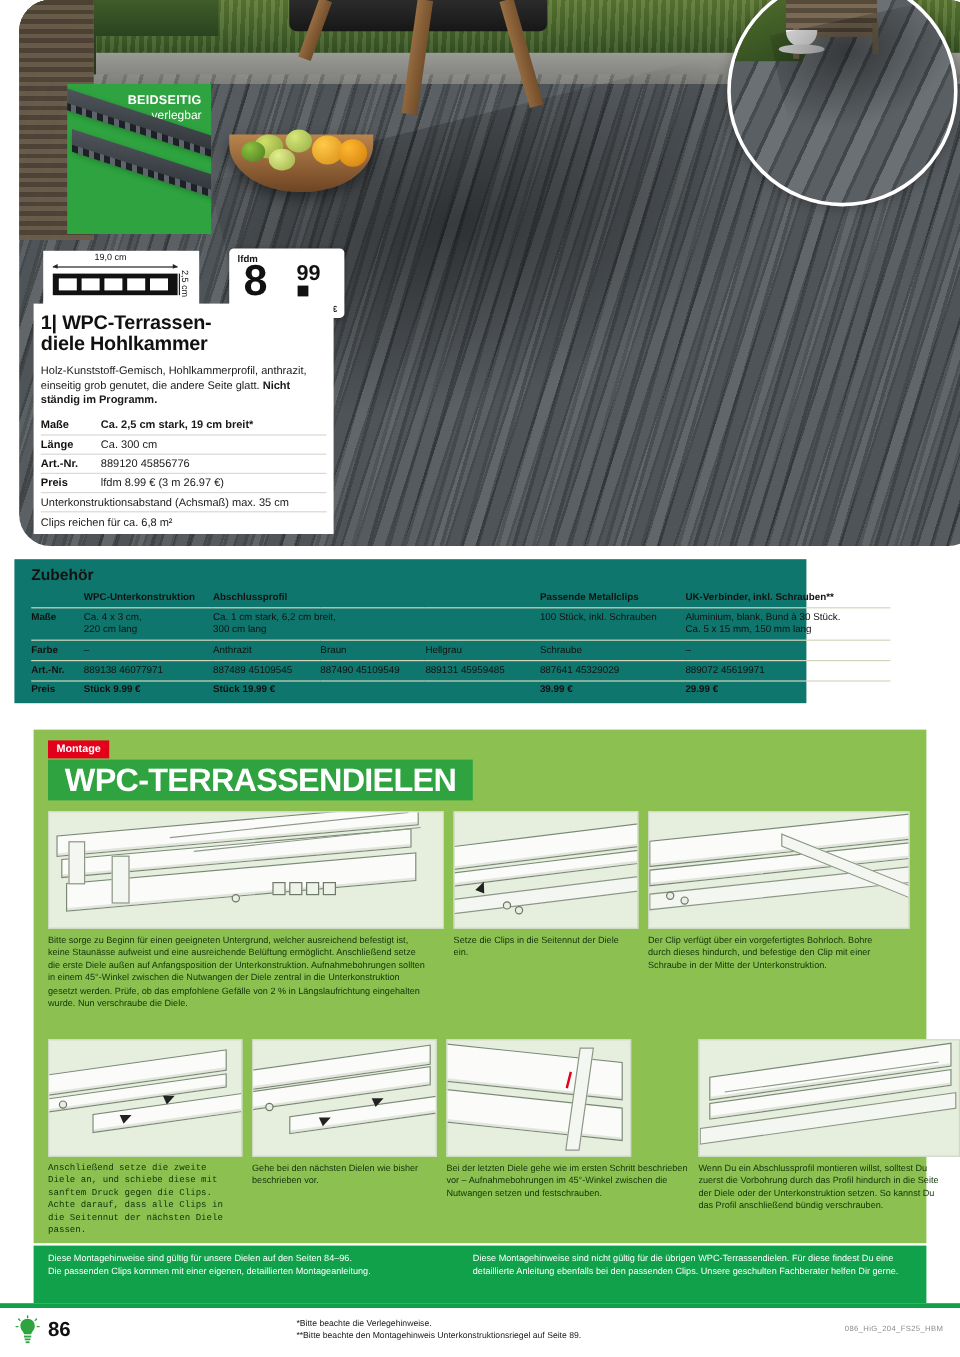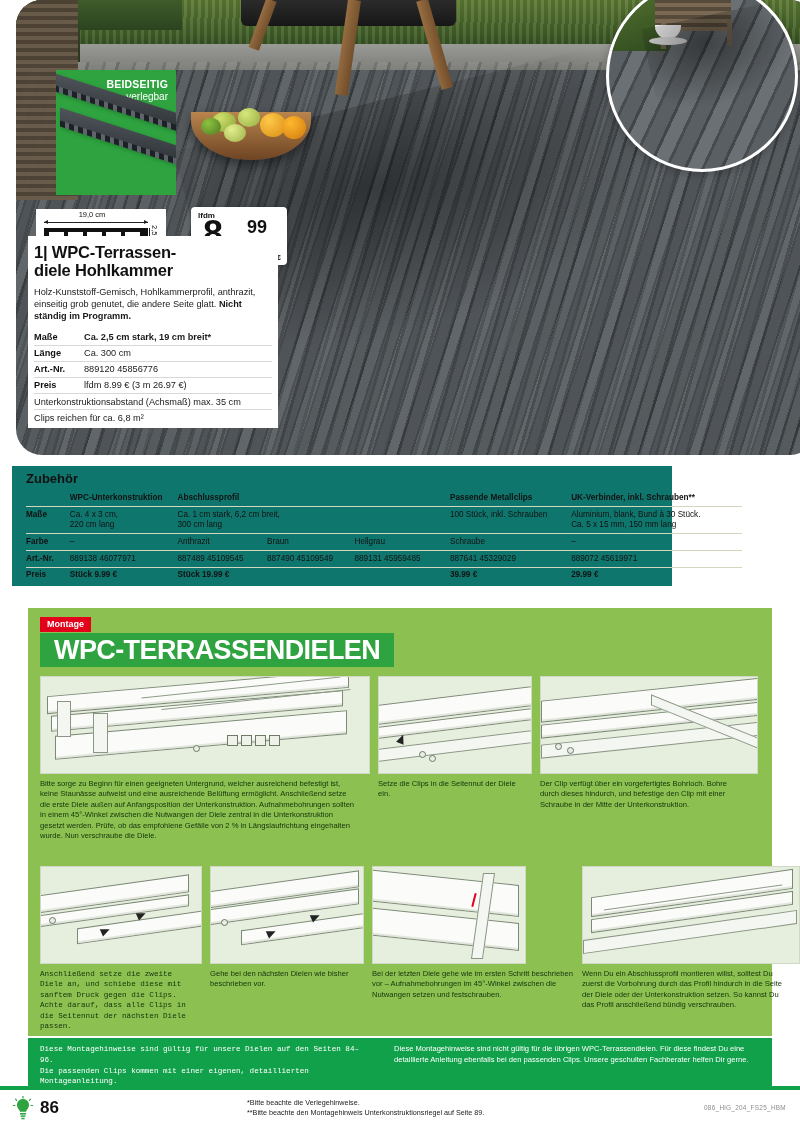--- a/index.html
+++ b/index.html
@@ -212,21 +212,21 @@
   }
   .price-dot{
     position:absolute;left:57px;top:31px;width:9px;height:9px;background:#111;
   }
   .price-sub{
     position:absolute;right:6px;bottom:3px;font-size:7.5px;font-weight:bold;color:#111;
   }
 
   
   .prod-card{
-    position:absolute;left:28px;top:236px;width:250px;height:192px;
+    position:absolute;left:28px;top:253px;width:250px;height:192px;
     background:#ffffff;
   }
   .prod-title{
     margin:8px 0 0 6px;font-size:16.5px;font-weight:bold;line-height:1.08;
     letter-spacing:-.2px;color:#111;
   }
   .prod-desc{
     margin:6px 0 0 6px;font-size:9.2px;line-height:1.33;color:#1a1a1a;width:236px;
   }
   .prod-desc b{font-weight:bold;}
@@ -312,21 +312,21 @@
     border:1px solid #6b7a66;background:#e9eee4;
   }
   .red-mark{position:absolute;background:#e2001a;width:2px;height:14px;}
 
   
   .greenband{
     position:absolute;left:28px;top:1038px;width:744px;height:48px;
     background:#10a14a;
   }
   .gb-col{position:absolute;color:#fff;font-size:7.6px;line-height:1.42;}
-  .gb-left{left:12px;top:6px;width:330px;font-family:Liberation Mono, monospace;}
+  .gb-left{left:12px;top:6px;width:330px;}
   .gb-right{left:366px;top:6px;width:362px;}
 
   
   .footer{position:absolute;left:0;top:1090px;width:800px;height:41px;background:#fff;}
   .bulb{position:absolute;left:12px;top:6px;width:22px;height:26px;}
   .pageno{
     position:absolute;left:40px;top:8px;font-size:17px;font-weight:bold;color:#111;
   }
   .foot-notes{
     position:absolute;left:247px;top:8px;font-size:7.2px;line-height:1.45;color:#1a1a1a;

